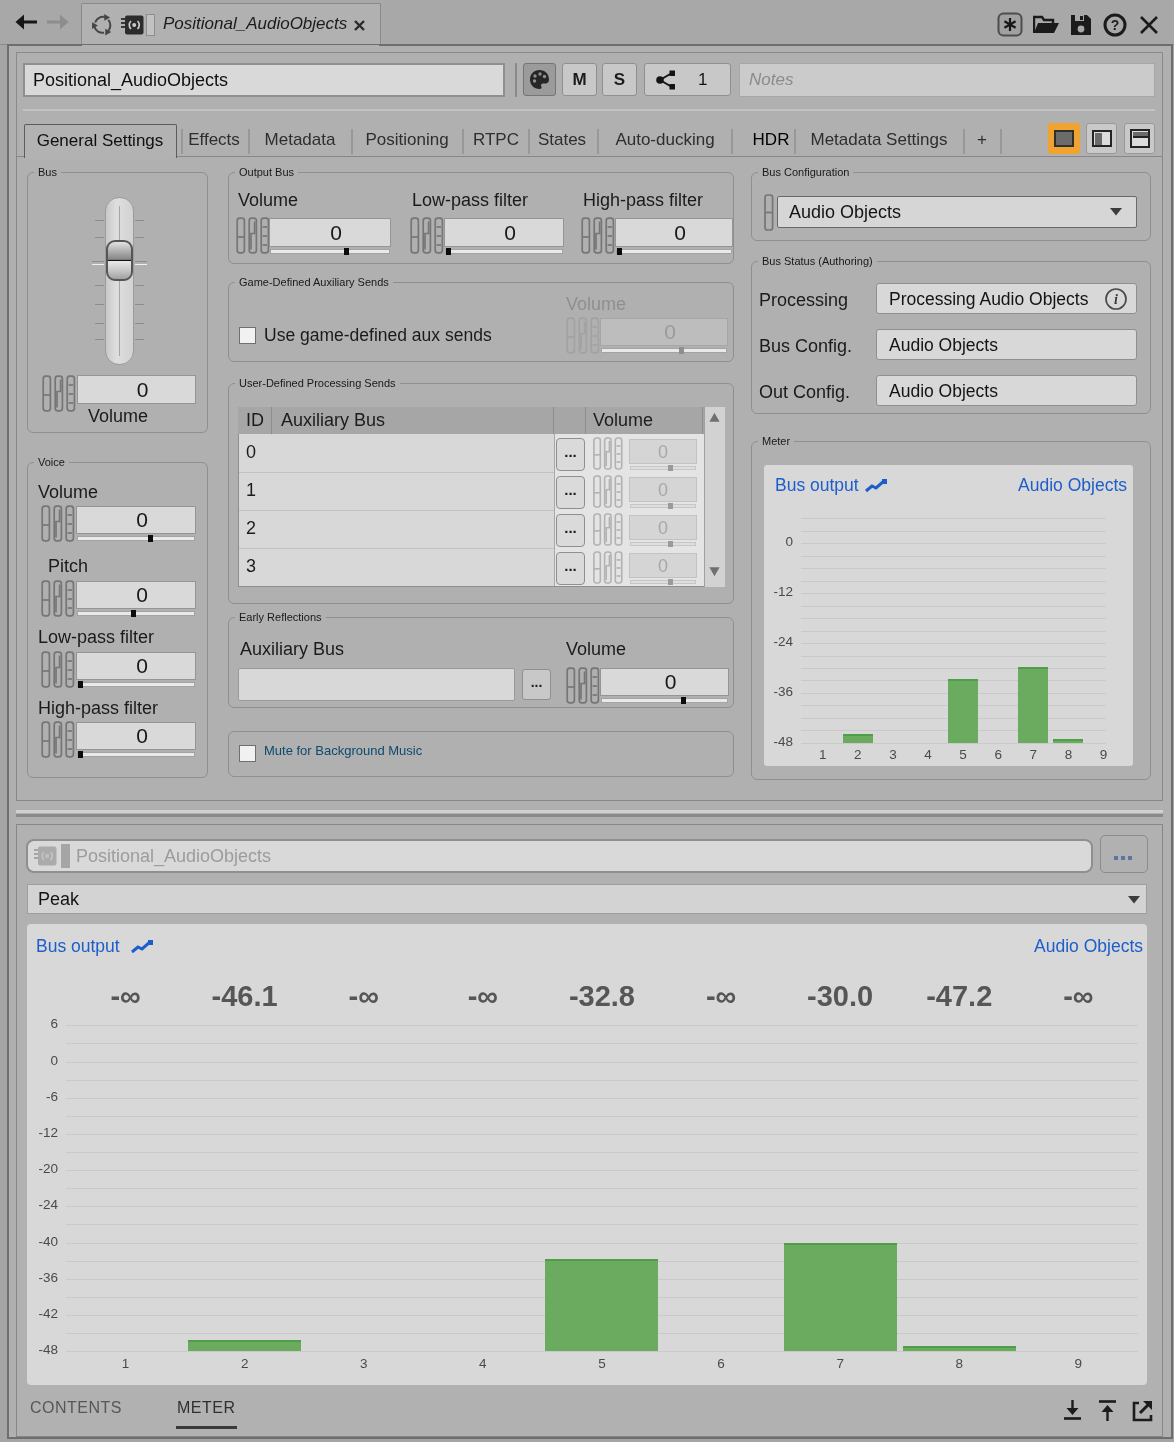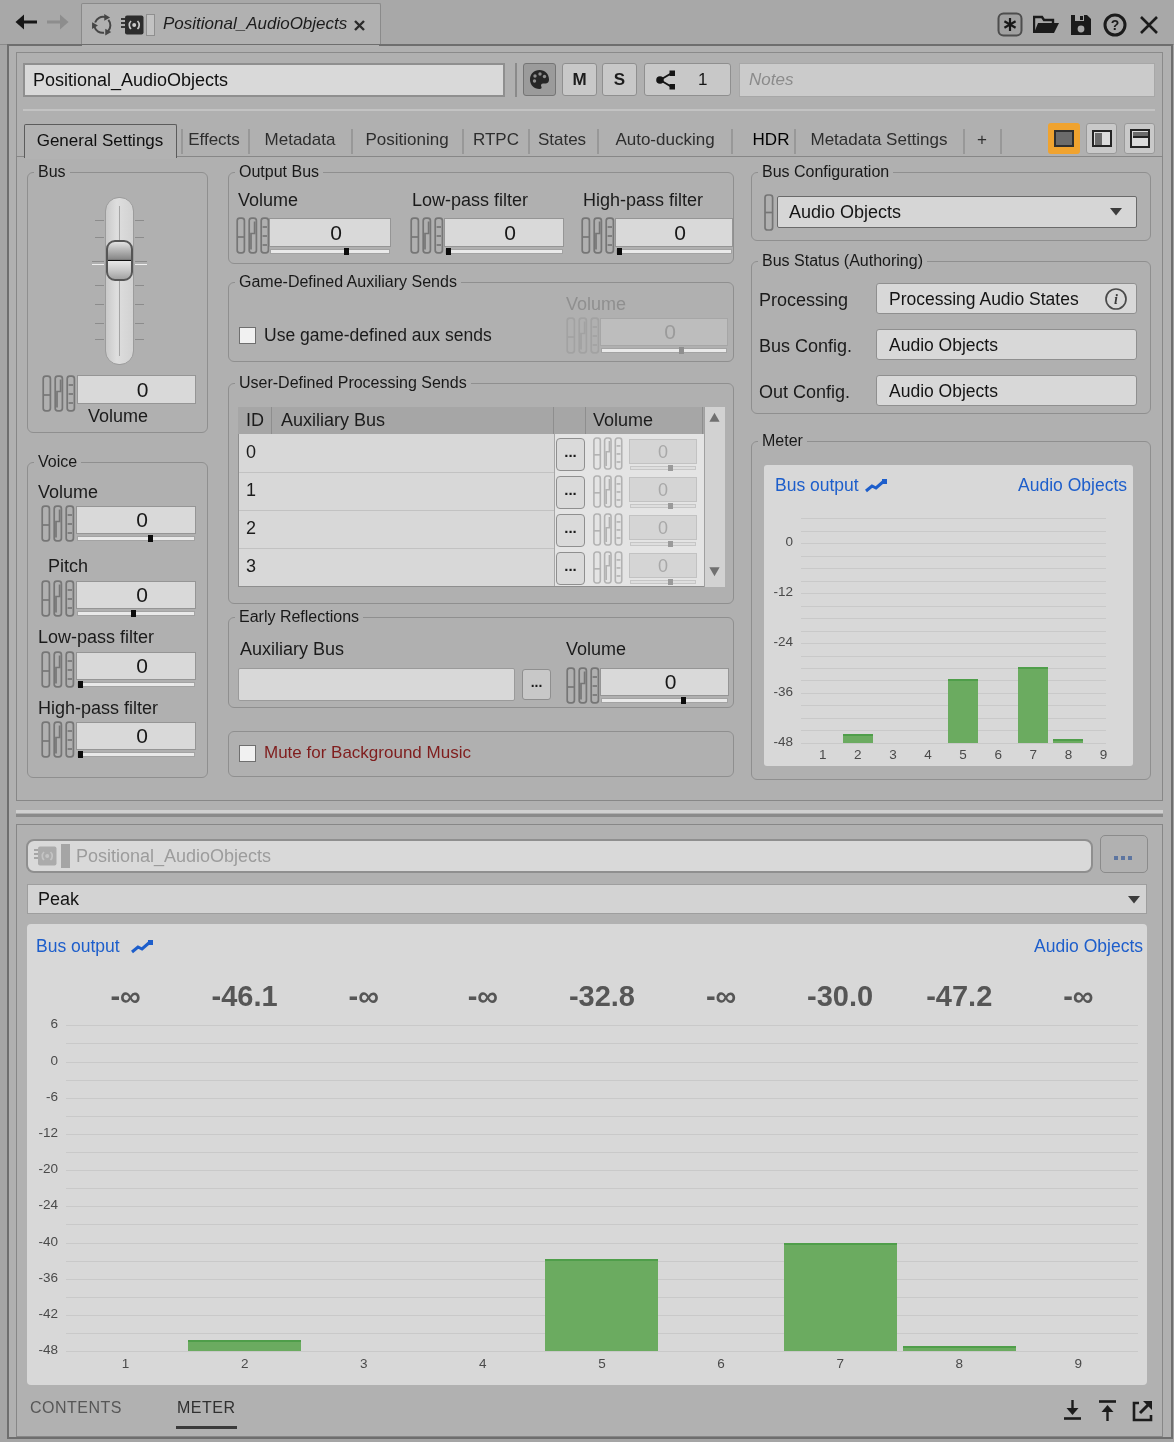--- a/index.html
+++ b/index.html
@@ -3,21 +3,21 @@
 *{margin:0;padding:0;box-sizing:border-box}
 html,body{width:1174px;height:1442px;background:#a5a5a5;font-family:"Liberation Sans",sans-serif;overflow:hidden}
 #app{position:relative;width:1174px;height:1442px}
 .abs{position:absolute}
 .lbt{white-space:nowrap;line-height:1.2}
 .ctr{transform:translateX(-50%)}
 .fld{position:absolute;background:#d9d9d9;border:1.5px solid #959595;color:#171717;text-align:center;padding-left:12px}
 .fld.dis{background:#bdbdbd;border-color:#a6a6a6;color:#9b9b9b}
 .mini{position:absolute;height:5px;background:#e9e9e9;border:1px solid #a3a3a3}
 .grp{position:absolute;border:1.4px solid #8f8f8f;border-radius:6px}
-.glbl{position:absolute;font-size:16px;color:#191919;padding:0 4px;line-height:18px;white-space:nowrap}
+.glbl{position:absolute;font-size:11px;color:#191919;padding:0 4px;line-height:18px;white-space:nowrap}
 .btn{position:absolute;background:#c8c8c8;border:1.5px solid #8f8f8f;border-radius:3px;text-align:center;color:#1c1c1c}
 </style></head><body>
 <div id="app">
 <div class="abs" style="left:0;top:0;width:1174px;height:45px;background:#a8a8a8;border-bottom:1.5px solid #8a8a8a"></div>
 <svg class="abs" style="left:13px;top:11px" width="26" height="22" viewBox="0 0 26 22">
 <line x1="8" y1="11" x2="24" y2="11" stroke="#161616" stroke-width="3"></line>
 <polygon points="11,3.5 2.5,11 11,18.5" fill="#161616"></polygon>
     </svg>
 <svg class="abs" style="left:45px;top:11px" width="26" height="22" viewBox="0 0 26 22">
 <line x1="2" y1="11" x2="18" y2="11" stroke="#8d8d8d" stroke-width="3"></line>
@@ -410,39 +410,39 @@
 <line x1="26.6" y1="10" x2="31" y2="10"></line>
 <line x1="26.6" y1="19" x2="31" y2="19"></line>
 <line x1="26.6" y1="28" x2="31" y2="28"></line>
 </g>
     </svg>
 <div class="fld" style="left:600px;top:668px;width:129px;height:28px;line-height:26px;font-size:21px">0</div>
 <div class="mini" style="left:601px;top:698px;width:127px"></div>
     <div class="abs" style="left:681.2px;top:697px;width:5px;height:7px;background:#0c0c0c"></div>
 <div class="grp" style="left:228px;top:731px;width:506px;height:46px"></div>
 <div class="abs" style="left:239px;top:745px;width:17px;height:17px;background:#f1f1f1;border:1.5px solid #6f6f6f"></div>
-<div class="abs lbt" style="left:264px;top:743px;font-size:17px;color:#7f1d1d;">Mute for Background Music</div>
+<div class="abs lbt" style="left:264px;top:743px;font-size:13px;color:#0c4a6e;">Mute for Background Music</div>
 <div class="grp" style="left:751px;top:172px;width:400px;height:69px"></div>
     <div class="glbl" style="left:758px;top:163px;background:#b0b0b0">Bus Configuration</div>
 <svg class="abs" style="left:764px;top:194px" width="10" height="37" viewBox="0 0 10 37">
 <g fill="none" stroke="#757575" stroke-width="1.7">
 <rect x="1" y="1" width="7.6" height="35" rx="2.6"></rect>
         <line x1="1" y1="18.5" x2="8.6" y2="18.5"></line>
       </g>
     </svg>
 <div class="abs" style="left:777px;top:196px;width:360px;height:32px;background:#d6d6d6;border:1.5px solid #6a6a6a;border-radius:2px"></div>
 <div class="abs lbt" style="left:789px;top:202px;font-size:18px;color:#141414;">Audio Objects</div>
 <svg class="abs" style="left:1110px;top:208px" width="12" height="7.5" viewBox="0 0 12 7.5">
       <path d="M0 0 L12 0 L6 7.5 Z" fill="#3c3c3c"></path>
     </svg>
 <div class="grp" style="left:751px;top:261px;width:400px;height:153px"></div>
     <div class="glbl" style="left:758px;top:252px;background:#b0b0b0">Bus Status (Authoring)</div>
 <div class="abs lbt" style="left:759px;top:290px;font-size:18px;color:#1b1b1b;">Processing</div>
 <div class="abs" style="left:876px;top:283px;width:261px;height:31px;background:#d8d8d8;border:1.5px solid #8f8f8f;border-radius:3px"></div>
-<div class="abs lbt" style="left:889px;top:289px;font-size:17.5px;color:#141414;">Processing Audio States</div>
+<div class="abs lbt" style="left:889px;top:289px;font-size:17.5px;color:#141414;">Processing Audio Objects</div>
 <svg class="abs" style="left:1104px;top:287px" width="24" height="24" viewBox="0 0 24 24">
 <circle cx="12" cy="12" r="10" fill="none" stroke="#4a4a4a" stroke-width="1.7"></circle>
 <text x="12" y="17" font-size="14" font-weight="bold" font-style="italic" text-anchor="middle" fill="#3a3a3a" font-family="Liberation Serif">i</text>
     </svg>
 <div class="abs lbt" style="left:759px;top:336px;font-size:18px;color:#1b1b1b;">Bus Config.</div>
 <div class="abs" style="left:876px;top:329px;width:261px;height:31px;background:#d8d8d8;border:1.5px solid #8f8f8f;border-radius:3px"></div>
 <div class="abs lbt" style="left:889px;top:335px;font-size:17.5px;color:#141414;">Audio Objects</div>
 <div class="abs lbt" style="left:759px;top:382px;font-size:18px;color:#1b1b1b;">Out Config.</div>
 <div class="abs" style="left:876px;top:375px;width:261px;height:31px;background:#d8d8d8;border:1.5px solid #8f8f8f;border-radius:3px"></div>
 <div class="abs lbt" style="left:889px;top:381px;font-size:17.5px;color:#141414;">Audio Objects</div>

